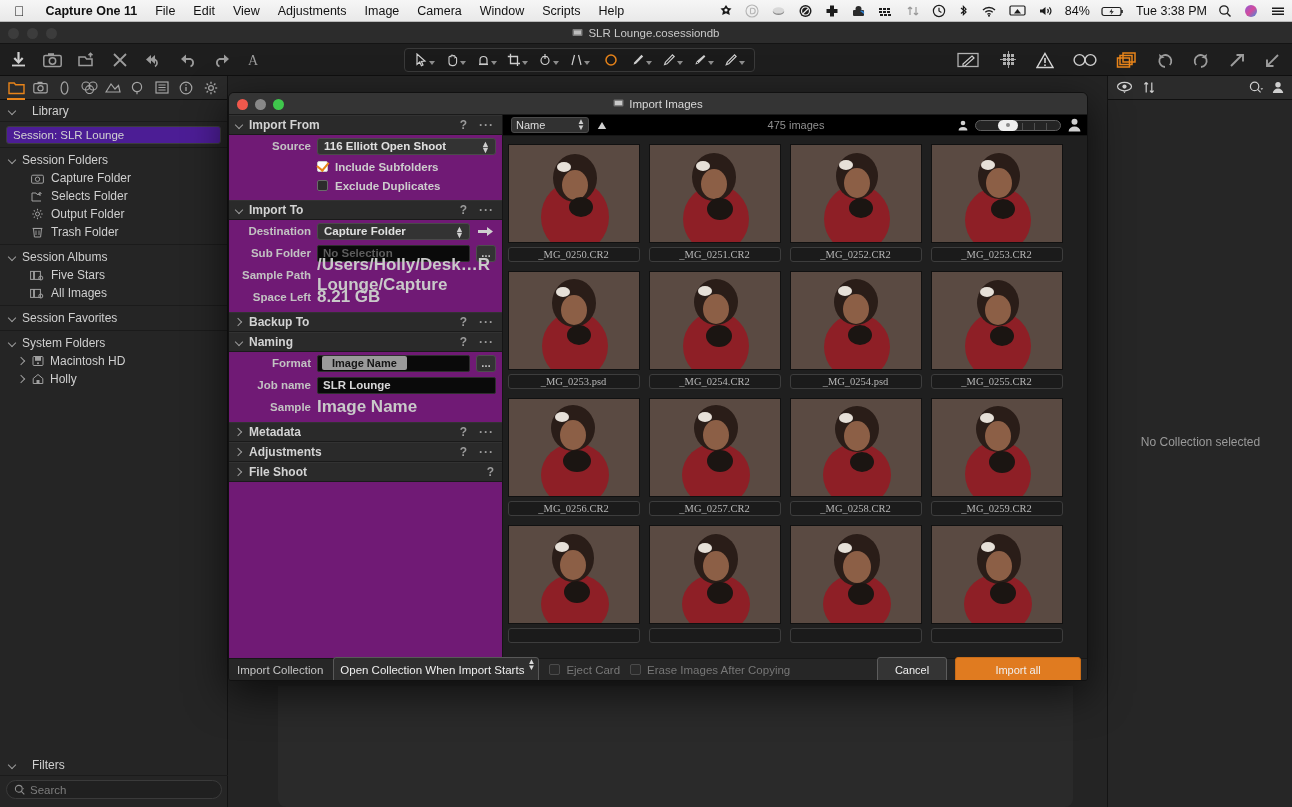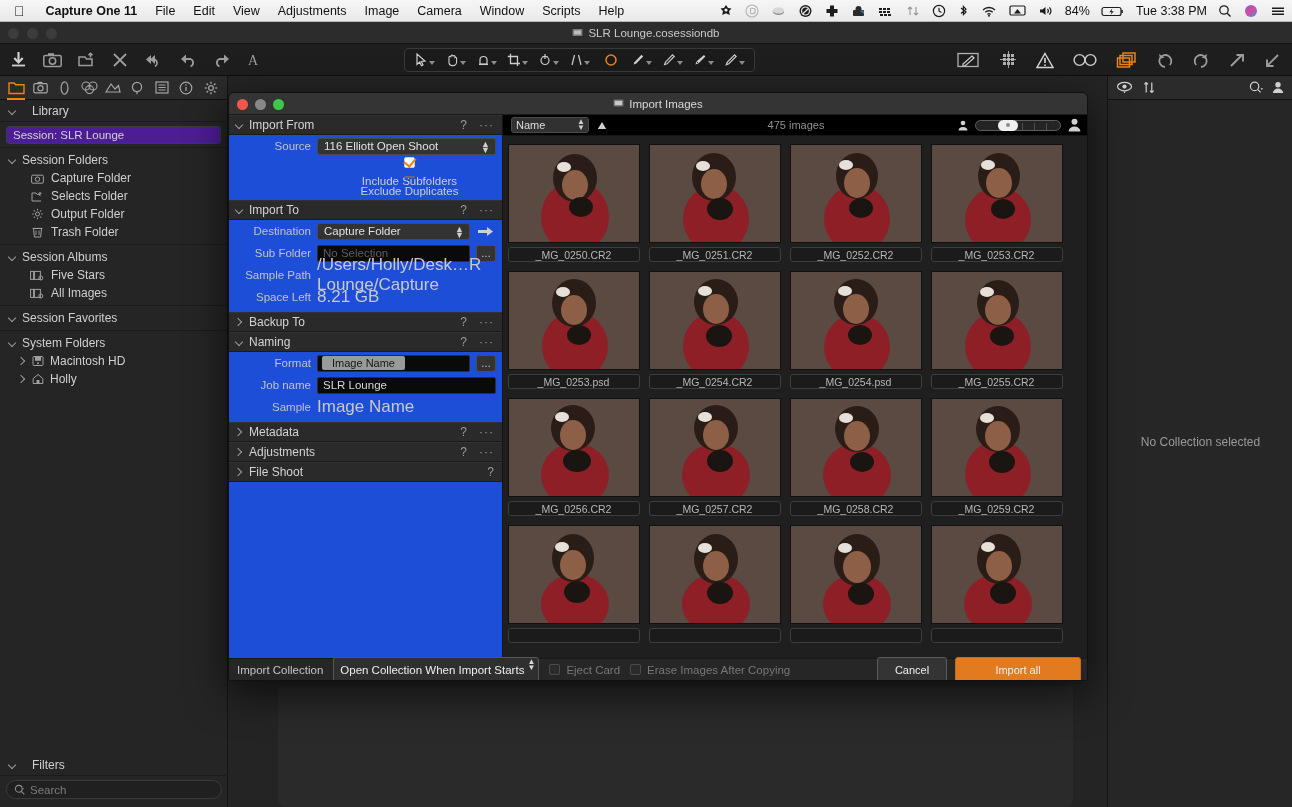--- a/index.html
+++ b/index.html
@@ -116,21 +116,21 @@
   .dlg-title{
     height:22px;background:#343434;border-bottom:1px solid #1a1a1a;
     display:flex;align-items:center;justify-content:center;color:#d8d8d8;font-size:11.5px;gap:5px;
     position:relative;
   }
   .dlg-dots{position:absolute;left:8px;top:6px;display:flex;gap:7px;}
   .dd{width:11px;height:11px;border-radius:50%;}
   .dd.r{background:#f1584c;} .dd.y{background:#888;} .dd.g{background:#3fc74c;}
 
   .dlg-body{position:absolute;left:0;top:22px;width:860px;height:545px;display:flex;}
-  .leftcol{width:274px;height:545px;background:#1d4ed8;border-right:1px solid #151515;}
+  .leftcol{width:274px;height:545px;background:#701a75;border-right:1px solid #151515;font-weight:bold;}
   .rightcol{flex:1;height:545px;background:#1f1f1f;}
 
   .pnl-hdr{
     height:20px;display:flex;align-items:center;padding:0 8px 0 6px;
     background:#2a2a2a;border-bottom:1px solid #1a1a1a;border-top:1px solid #323232;
     color:#d3d3d3;font-size:12px;gap:6px;
   }
   .pnl-hdr .sp{flex:1;}
   .pnl-hdr .q{color:#9b9b9b;font-size:12px;}
   .pnl-hdr .dots3{color:#9b9b9b;font-size:12px;letter-spacing:1px;margin-left:6px;}
@@ -140,21 +140,21 @@
     flex:1;height:17px;background:#333;border:1px solid #4a4a4a;border-radius:3px;
     color:#e0e0e0;font-size:11.5px;display:flex;align-items:center;padding:0 6px;position:relative;
   }
   .popup .arrows{position:absolute;right:5px;top:2px;color:#cfcfcf;font-size:9px;line-height:6px;}
   .txtfield{
     flex:1;height:17px;background:#0a0a0a;border:1px solid #2e2e2e;border-radius:2px;
     color:#d8d8d8;font-size:11.5px;display:flex;align-items:center;padding:0 5px;
   }
   .txtfield.ph{color:#5d5d5d;}
   .statval{color:#c9c9c9;font-size:17px;}
-  .cbrow{display:flex;align-items:center;height:19px;padding-left:88px;gap:7px;flex-direction:column;}
+  .cbrow{display:flex;align-items:center;height:19px;padding-left:88px;gap:7px;}
   .cb{width:11px;height:11px;border:1px solid #6a6a6a;border-radius:2px;background:#2c2c2c;
      display:flex;align-items:center;justify-content:center;}
   .cb.on{background:#fff;border-color:#ccc;}
   .cb.on::after{content:"";width:6px;height:9px;border-right:2px solid #e8841a;border-bottom:2px solid #e8841a;transform:rotate(40deg) translate(-1px,-1px);}
   .cbl{color:#cdcdcd;font-size:11.5px;}
   .ellip{
     width:20px;height:17px;border:1px solid #4d4d4d;border-radius:3px;background:#333;
     color:#cfcfcf;font-size:10px;display:flex;align-items:center;justify-content:center;flex:0 0 20px;
   }
   .token{background:#9a9a9a;color:#151515;font-size:11px;border-radius:2px;padding:1px 10px;margin:0 2px;}
@@ -169,21 +169,21 @@
     color:#ddd;font-size:11px;display:flex;align-items:center;padding:0 4px;position:relative;
   }
   .mini-popup .arrows{position:absolute;right:3px;top:1px;font-size:8px;line-height:6px;color:#cfcfcf;}
   .imgcount{position:absolute;left:0;right:0;text-align:center;color:#8f8f8f;font-size:11px;pointer-events:none;}
   .zoomwrap{margin-left:auto;display:flex;align-items:center;gap:7px;}
   .slider{width:86px;height:11px;border:1px solid #5e5e5e;border-radius:6px;position:relative;background:#242424;}
   .slider .tk{position:absolute;top:2px;width:1px;height:7px;background:#4e4e4e;}
   .knob{position:absolute;left:22px;top:-1px;width:20px;height:11px;background:#efefef;border-radius:6px;}
   .knob::after{content:"";position:absolute;left:8px;top:3.5px;width:4px;height:4px;border-radius:50%;background:#8a8a8a;}
 
-  .grid{padding:8px 0 0 0;display:flex;flex-wrap:wrap;}
+  .grid{padding:8px 0 0 0;display:flex;flex-wrap:wrap;font-family:Liberation Serif, serif;}
   .cell{width:141px;margin:0 0 9px 0;display:flex;flex-direction:column;align-items:center;}
   .thumb{width:132px;height:99px;background:#3a2a26;overflow:hidden;position:relative;border:1px solid #111;}
   .fname{
     width:132px;height:15px;margin-top:4px;background:#1b1b1b;border:1px solid #3d3d3d;border-radius:3px;
     color:#b6b6b6;font-size:10.5px;display:flex;align-items:center;justify-content:center;
   }
 
   .dlg-foot{
     position:absolute;left:0;bottom:0;width:860px;height:22px;background:#262626;
     border-top:1px solid #171717;display:flex;align-items:center;padding:0 8px;gap:10px;

